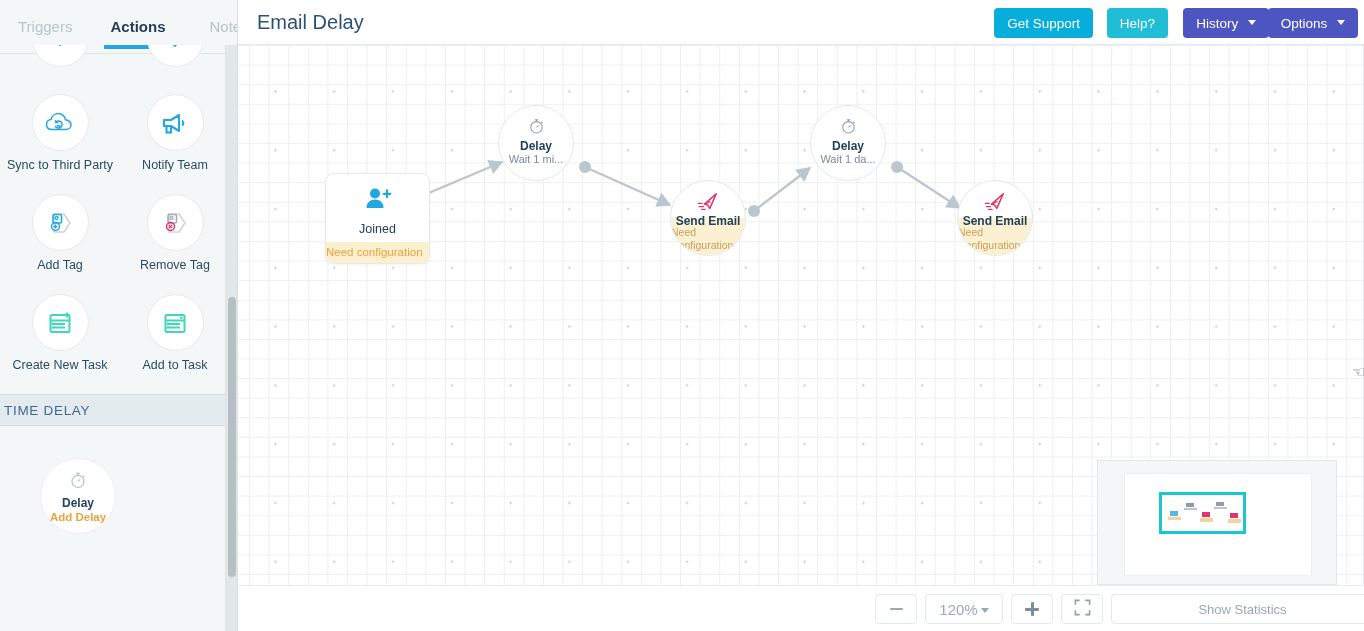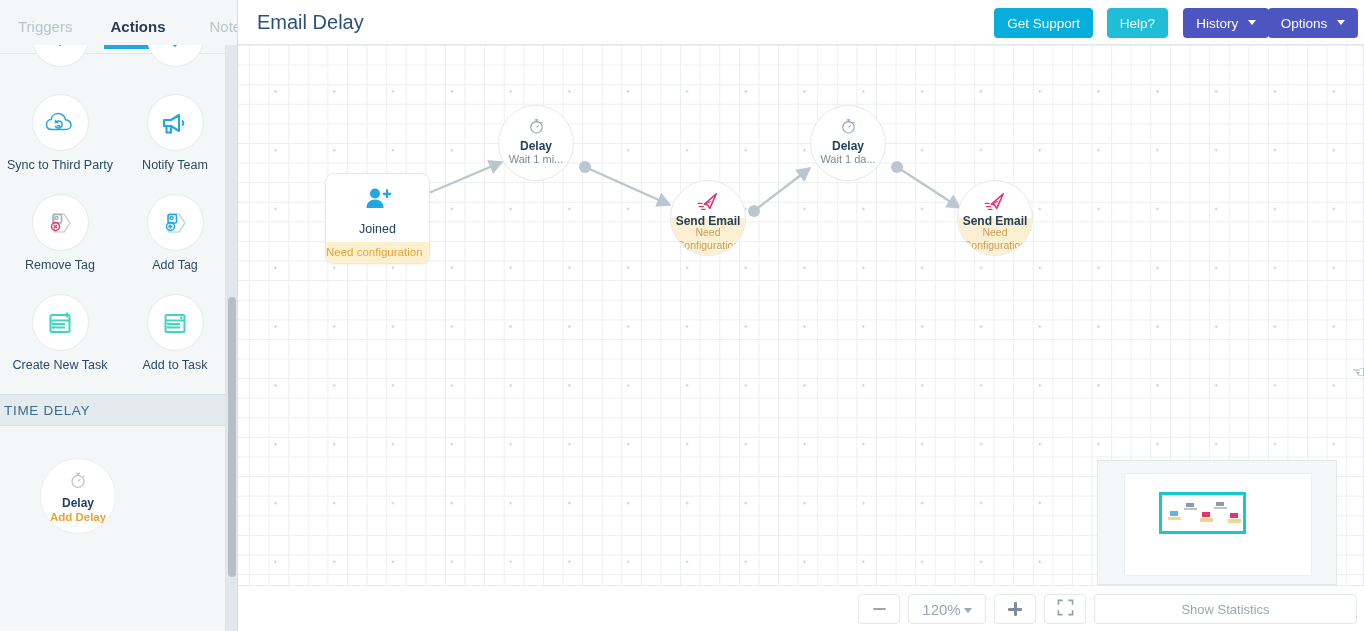--- a/index.html
+++ b/index.html
@@ -218,21 +218,21 @@
   }
   .cnode .cn-icon { margin-top: 10px; height: 20px; }
   .cnode .cn-title { font-size: 12px; font-weight: bold; color: #23415e; margin-top: 3px; }
   .cnode .cn-sub { font-size: 11px; color: #7a899a; margin-top: 0; white-space: nowrap; }
   .cnode .cn-band {
     position: absolute; left: 0; bottom: 0; width: 100%; height: 37px;
     background: #fbf0d2; z-index: 1;
   }
   .cnode .cn-warn {
     position: absolute; left: 0; bottom: 4px; width: 100%;
-    font-size: 10.5px; color: #c8a05a; text-align: center;
+    font-size: 10.5px; color: #c8a05a; 
     line-height: 12.5px; z-index: 2;
   }
   #node-delay1 { left: 260px; top: 60px; }
   #node-email1 { left: 432px; top: 135px; }
   #node-delay2 { left: 572px; top: 60px; }
   #node-email2 { left: 719px; top: 135px; }
 
   
   #minimap {
     position: absolute; left: 859px; top: 415px;
@@ -261,20 +261,21 @@
     background: #fff;
     border-top: 1px solid #e8ecee;
   }
   .zbtn {
     position: absolute; top: 8px; height: 30px;
     background: #fff; border: 1px solid #e3e8eb;
     border-radius: 4px;
     display: flex; align-items: center; justify-content: center;
     cursor: pointer;
     font-family: "Liberation Sans", sans-serif;
+    margin-left: 17px;
   }
   #zoom-out { left: 620px; width: 42px; }
   #zoom-level { left: 670px; width: 78px; color: #9aa8b4; font-size: 15px; }
   #zoom-in { left: 756px; width: 42px; }
   #fit-screen { left: 806px; width: 42px; }
   #show-statistics {
     left: 856px; width: 263px; color: #9aa8b4; font-size: 13px;
   }
   .minus-glyph { width: 13px; height: 2.5px; background: #9aa8b4; border-radius: 1px; }
   .plus-glyph { position: relative; width: 14px; height: 14px; }
@@ -357,39 +358,39 @@
         </div>
         <div class="cell-label">Notify Team</div>
       </div>
     </div>
 
     <div class="grid-row row-normal">
       <div class="action-cell">
         <div class="circ">
           <svg width="30" height="28" viewBox="0 0 30 28">
             <path d="M9 5 H19 L25 14 L19 23 H9 Z" fill="none" stroke="#cfd6db" stroke-width="1.6" stroke-linejoin="round"></path>
+            <rect x="8" y="5.5" width="8.5" height="8.5" rx="1.2" fill="none" stroke="#22a7e0" stroke-width="1.6"></rect>
+            <circle cx="11.6" cy="9" r="1.5" fill="none" stroke="#22a7e0" stroke-width="1.3"></circle>
+            <circle cx="10.5" cy="17.5" r="4" fill="none" stroke="#22a7e0" stroke-width="1.5"></circle>
+            <path d="M10.5 15.5 V19.5 M8.5 17.5 H12.5" stroke="#22a7e0" stroke-width="1.4"></path>
+          </svg>
+        </div>
+        <div class="cell-label">Add Tag</div>
+      </div>
+      <div class="action-cell">
+        <div class="circ">
+          <svg width="30" height="28" viewBox="0 0 30 28">
+            <path d="M9 5 H19 L25 14 L19 23 H9 Z" fill="none" stroke="#cfd6db" stroke-width="1.6" stroke-linejoin="round"></path>
             <rect x="8" y="5.5" width="8.5" height="8.5" rx="1.2" fill="none" stroke="#9fb0bd" stroke-width="1.6"></rect>
             <circle cx="11.6" cy="9" r="1.5" fill="none" stroke="#9fb0bd" stroke-width="1.3"></circle>
             <circle cx="10.5" cy="17.5" r="4" fill="none" stroke="#e0346a" stroke-width="1.5"></circle>
             <path d="M8.9 15.9 L12.1 19.1 M12.1 15.9 L8.9 19.1" stroke="#e0346a" stroke-width="1.3"></path>
           </svg>
         </div>
         <div class="cell-label">Remove Tag</div>
-      </div>
-      <div class="action-cell">
-        <div class="circ">
-          <svg width="30" height="28" viewBox="0 0 30 28">
-            <path d="M9 5 H19 L25 14 L19 23 H9 Z" fill="none" stroke="#cfd6db" stroke-width="1.6" stroke-linejoin="round"></path>
-            <rect x="8" y="5.5" width="8.5" height="8.5" rx="1.2" fill="none" stroke="#22a7e0" stroke-width="1.6"></rect>
-            <circle cx="11.6" cy="9" r="1.5" fill="none" stroke="#22a7e0" stroke-width="1.3"></circle>
-            <circle cx="10.5" cy="17.5" r="4" fill="none" stroke="#22a7e0" stroke-width="1.5"></circle>
-            <path d="M10.5 15.5 V19.5 M8.5 17.5 H12.5" stroke="#22a7e0" stroke-width="1.4"></path>
-          </svg>
-        </div>
-        <div class="cell-label">Add Tag</div>
       </div>
     </div>
 
     <div class="grid-row row-normal">
       <div class="action-cell">
         <div class="circ">
           <svg width="30" height="28" viewBox="0 0 30 28">
             <rect x="5.5" y="6" width="19" height="17" rx="1.5" fill="none" stroke="#3ed6bc" stroke-width="2"></rect>
             <path d="M5.5 11.5 H24.5" stroke="#3ed6bc" stroke-width="2"></path>
             <path d="M9 15 H20 M9 18.5 H20" stroke="#3ed6bc" stroke-width="1.8"></path>

